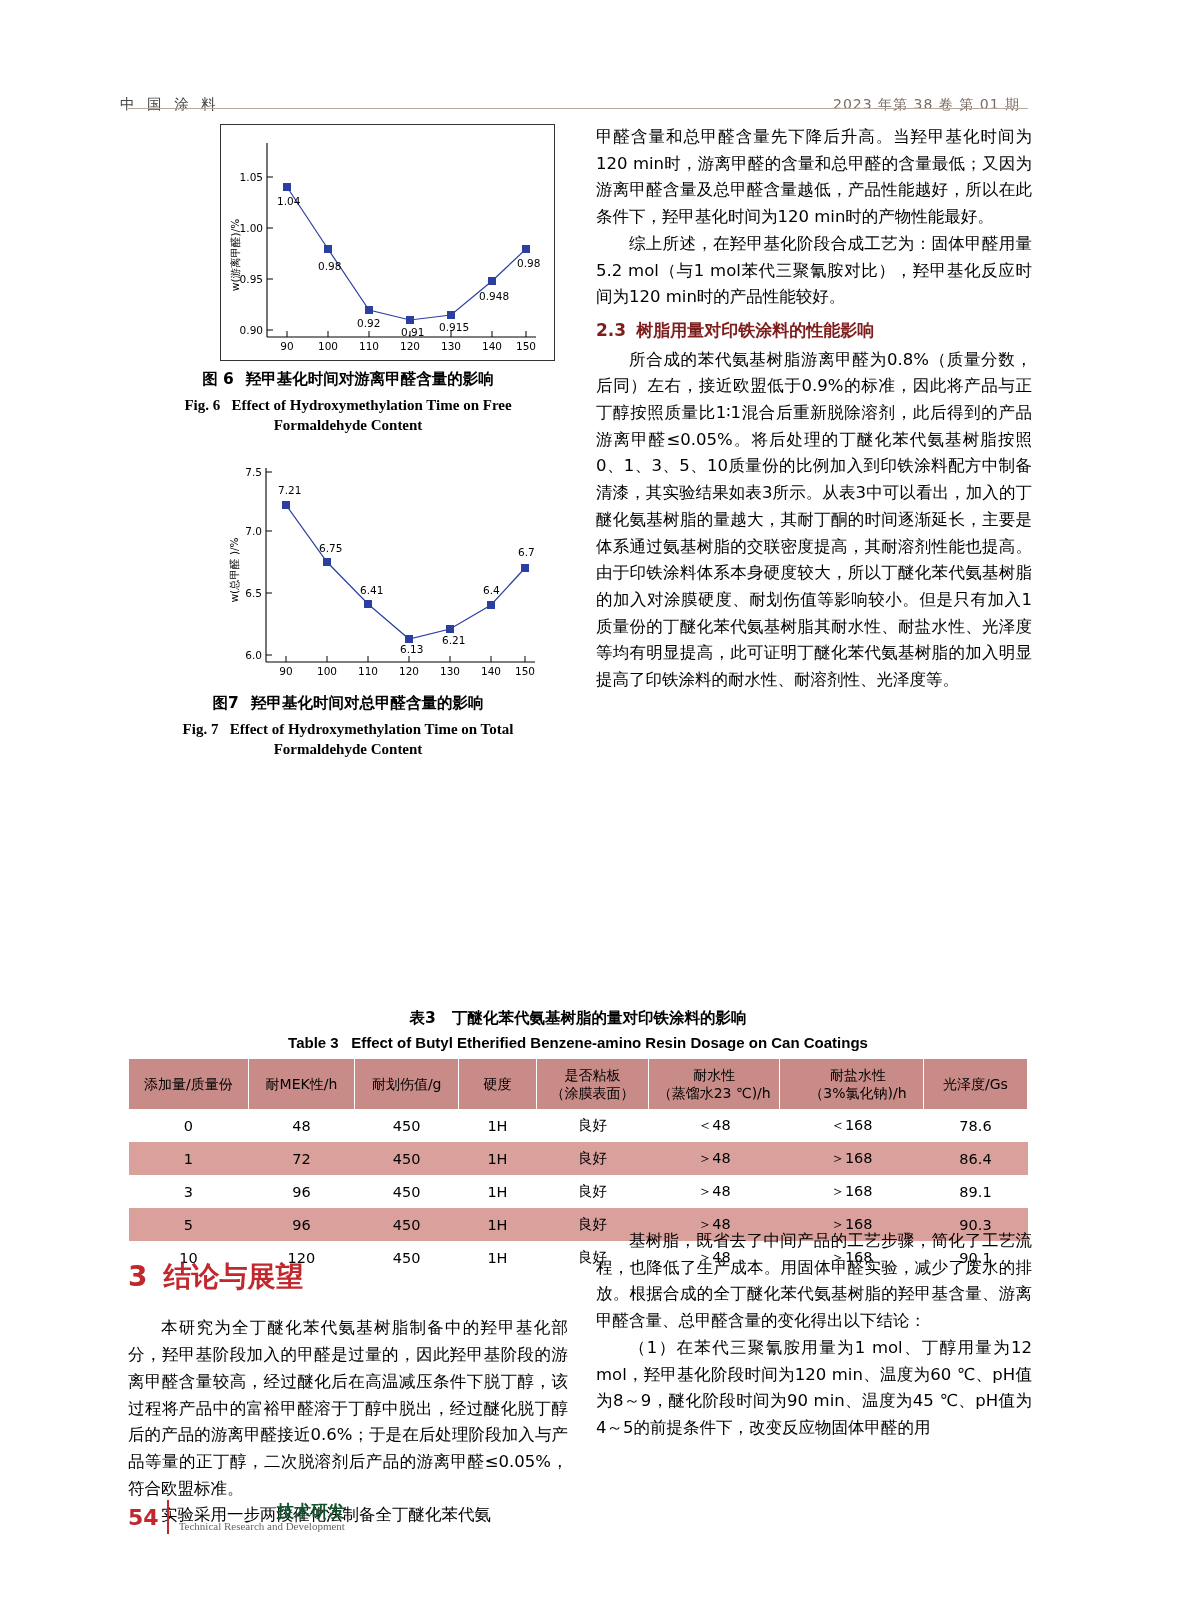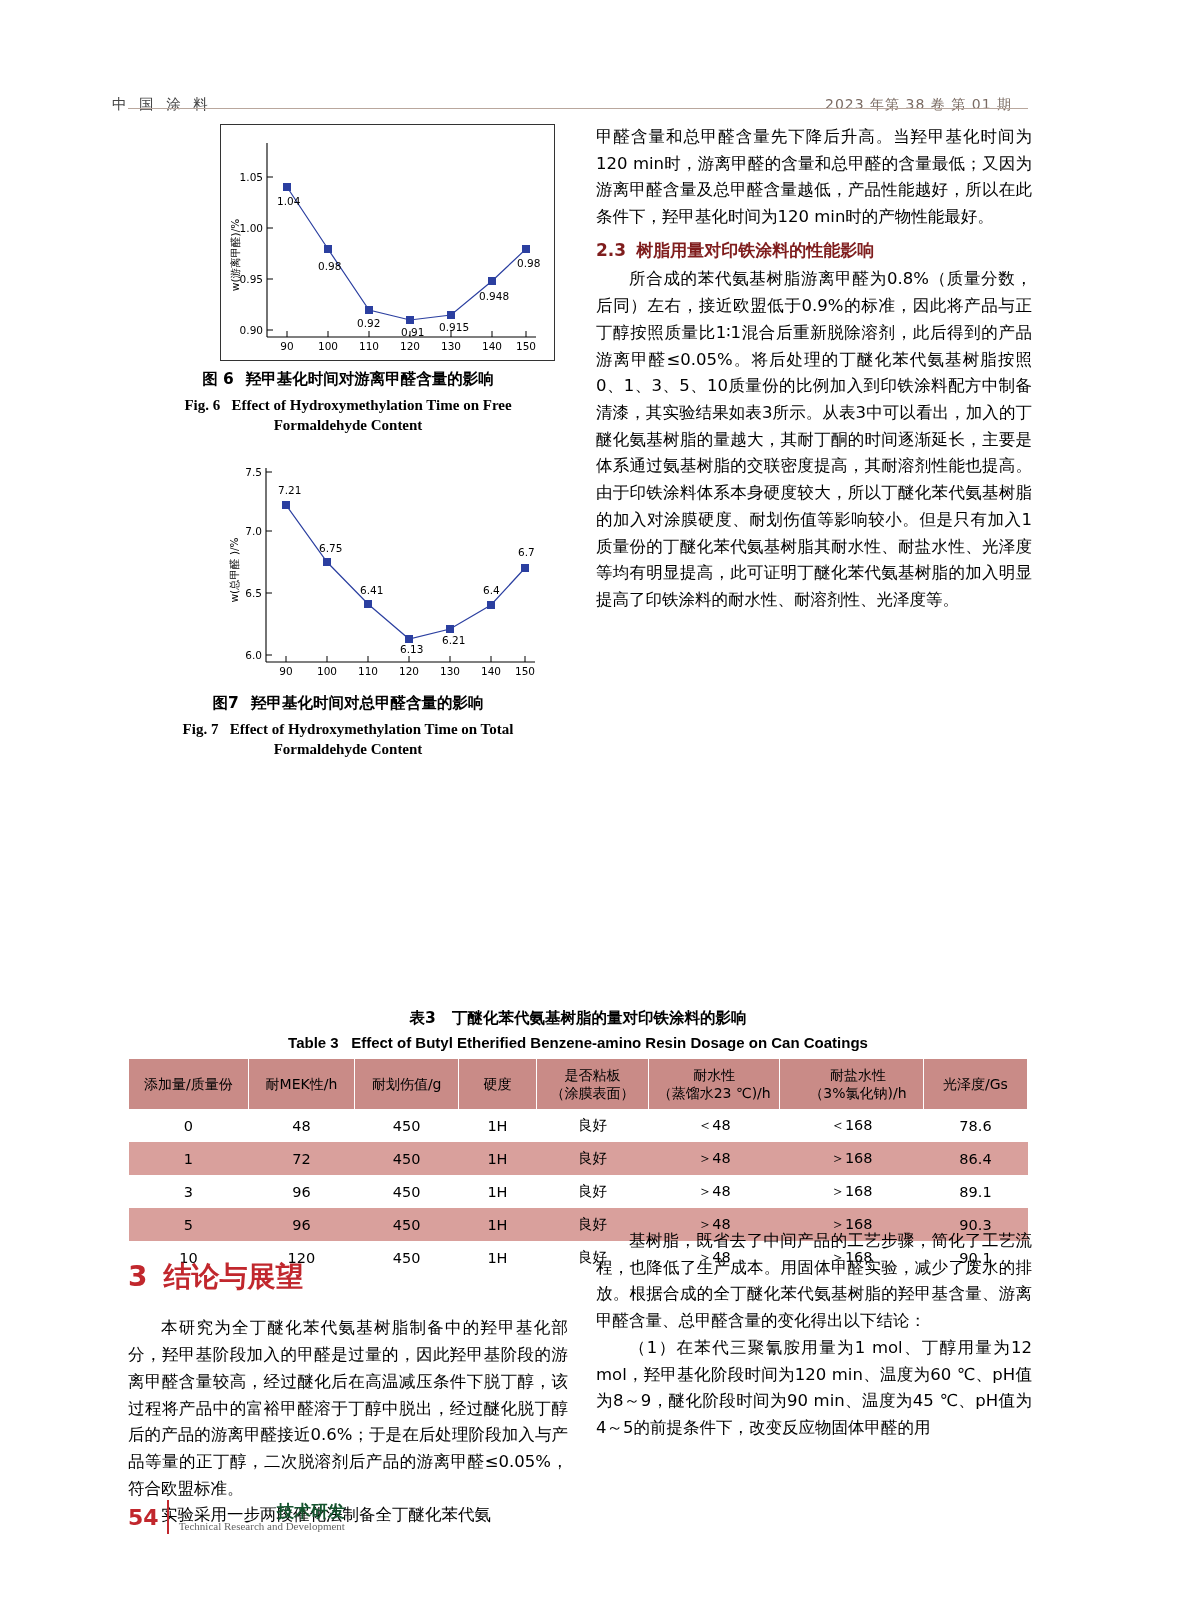--- a/index.html
+++ b/index.html
@@ -18,21 +18,21 @@
   .page {
     position: absolute;
     left: 0; top: 0;
     width: 1187px;
     height: 1600px;
     background: #fff;
   }
   
   .header {
     position: absolute;
-    left: 112px;
+    left: 120px;
     top: 80px;
     width: 900px;
     display: flex;
     justify-content: space-between;
     align-items: flex-end;
     font-size: 14px;
     color: #555;
     gap: 48px;
   }
   .header .journal {
@@ -369,20 +369,21 @@
       </span>
       <span class="en">
         <span>Fig. 7</span>&nbsp;&nbsp;&nbsp;<span>Effect of Hydroxymethylation Time on Total</span><br>
         <span>Formaldehyde Content</span>
       </span>
     </div>
   </div>
 
   <div class="col-right">
     <p class="noindent">甲醛含量和总甲醛含量先下降后升高。当羟甲基化时间为120 min时，游离甲醛的含量和总甲醛的含量最低；又因为游离甲醛含量及总甲醛含量越低，产品性能越好，所以在此条件下，羟甲基化时间为120 min时的产物性能最好。</p>
+    <p>综上所述，在羟甲基化阶段合成工艺为：固体甲醛用量5.2 mol（与1 mol苯代三聚氰胺对比），羟甲基化反应时间为120 min时的产品性能较好。</p>
     <div class="sec-head">
       <span class="num">2.3</span><span>树脂用量对印铁涂料的性能影响</span>
     </div>
     <p>所合成的苯代氨基树脂游离甲醛为0.8%（质量分数，后同）左右，接近欧盟低于0.9%的标准，因此将产品与正丁醇按照质量比1∶1混合后重新脱除溶剂，此后得到的产品游离甲醛≤0.05%。将后处理的丁醚化苯代氨基树脂按照0、1、3、5、10质量份的比例加入到印铁涂料配方中制备清漆，其实验结果如表3所示。从表3中可以看出，加入的丁醚化氨基树脂的量越大，其耐丁酮的时间逐渐延长，主要是体系通过氨基树脂的交联密度提高，其耐溶剂性能也提高。由于印铁涂料体系本身硬度较大，所以丁醚化苯代氨基树脂的加入对涂膜硬度、耐划伤值等影响较小。但是只有加入1质量份的丁醚化苯代氨基树脂其耐水性、耐盐水性、光泽度等均有明显提高，此可证明丁醚化苯代氨基树脂的加入明显提高了印铁涂料的耐水性、耐溶剂性、光泽度等。</p>
   </div>
 
   <div class="table-wrap">
     <div class="table-title">
       <span>表3</span>&nbsp;&nbsp;&nbsp;<span>丁醚化苯代氨基树脂的量对印铁涂料的影响</span>
     </div>

